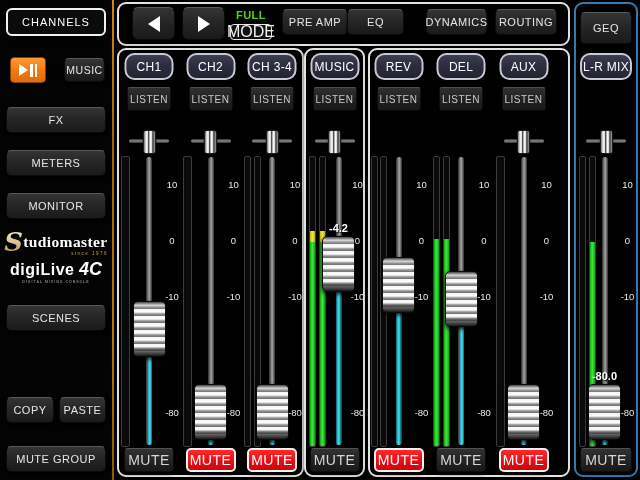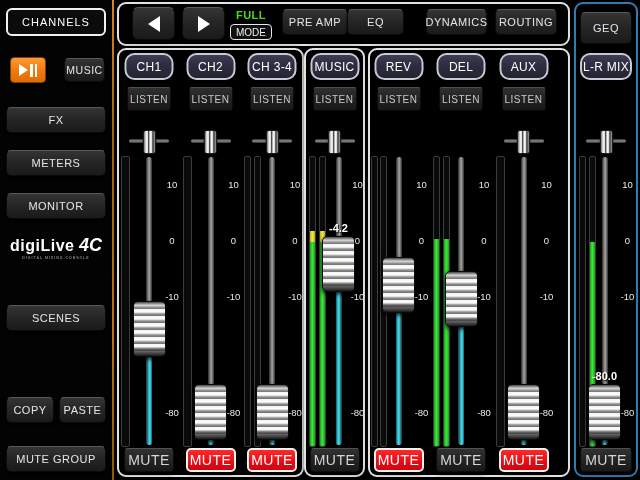--- a/index.html
+++ b/index.html
@@ -100,21 +100,21 @@
 
   .arrow-btn{width:43px;height:33px;border-radius:6px;}
   .arrow-btn .tri-l{width:0;height:0;border-right:12px solid #fff;border-top:8px solid transparent;border-bottom:8px solid transparent;}
   .arrow-btn .tri-r{width:0;height:0;border-left:12px solid #fff;border-top:8px solid transparent;border-bottom:8px solid transparent;}
 
   #mode-group{position:absolute;left:109px;top:4px;width:46px;height:36px;}
   #full-label{position:absolute;left:0;top:1px;width:46px;text-align:center;
     color:#55d714;font-size:11px;font-weight:bold;letter-spacing:.5px;}
   #mode-btn{position:absolute;left:2px;top:16px;width:42px;height:16px;
     background:#101010;border:1.5px solid #e8e8e8;border-radius:4px;
-    color:#f0f0f0;font-size:10px;display:flex;align-items:center;justify-content:center;
+    color:#f0f0f0;font-size:16px;display:flex;align-items:center;justify-content:center;
     box-shadow:0 2px 3px rgba(0,0,0,.9);}
 
   
   .strip{position:absolute;top:0;height:425px;}
   .strip .ch-btn{left:50%;transform:translateX(-50%);top:3px;width:49px;height:27px;border-radius:10px;}
   .strip .listen-btn{left:50%;transform:translateX(-50%);top:37px;width:45px;height:24px;}
   .strip .mute-btn{left:50%;transform:translateX(-50%);top:398px;width:50px;height:24px;}
 
   .pan{position:absolute;top:79px;left:0;width:100%;height:26px;}
   .pan .pan-track{position:absolute;top:10px;left:50%;transform:translateX(-50%);width:40px;height:4px;
@@ -162,20 +162,24 @@
       <span class="bar"></span>
       <span class="bar"></span>
     </div>
     <div class="btn-dark" style="left:64px;top:58px;width:41px;height:24px;font-size:10.5px;">MUSIC</div>
 
     <div class="btn-dark" style="left:6px;top:107px;width:100px;height:26px;">FX</div>
     <div class="btn-dark" style="left:6px;top:150px;width:100px;height:26px;">METERS</div>
     <div class="btn-dark" style="left:6px;top:193px;width:100px;height:26px;">MONITOR</div>
 
     <div id="brand">
+      <div>
+        <span class="script-s">S</span><span class="brand-rest">tudiomaster</span>
+        <span class="tagline">since 1976</span>
+      </div>
       <div class="product-row">
         <span class="product">digiLive</span>
         <span class="model">4C</span>
         <span class="product-sub">DIGITAL MIXING CONSOLE</span>
       </div>
     </div>
 
     <div class="btn-dark" style="left:6px;top:305px;width:100px;height:26px;">SCENES</div>
     <div class="btn-dark" style="left:6px;top:397px;width:48px;height:26px;">COPY</div>
     <div class="btn-dark" style="left:59px;top:397px;width:47px;height:26px;">PASTE</div>

